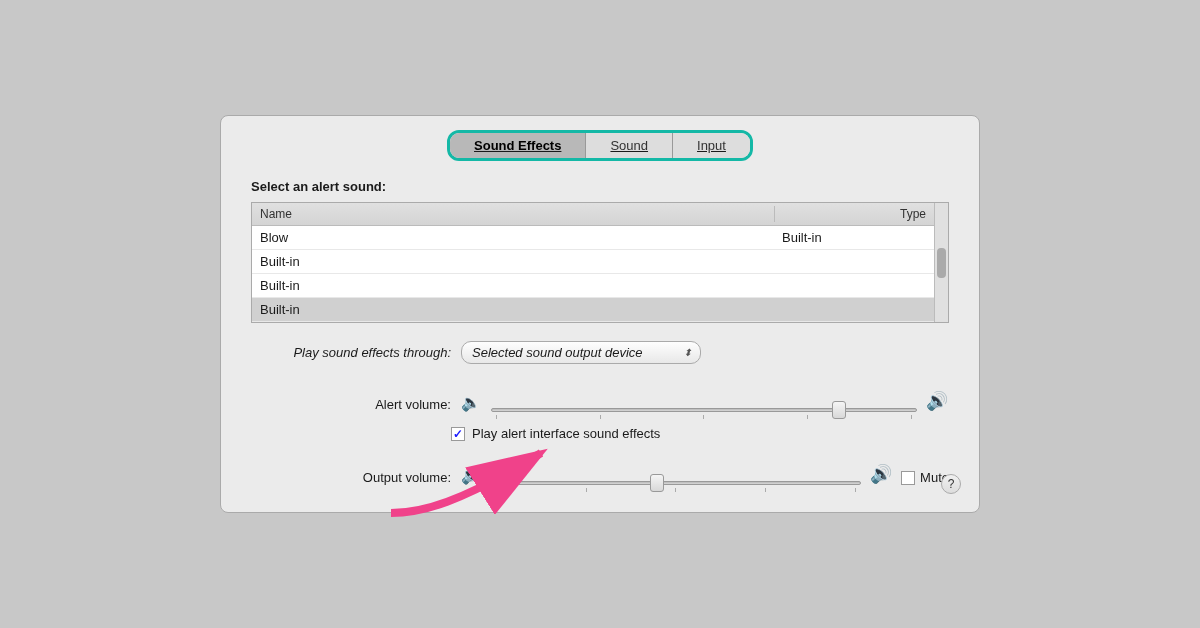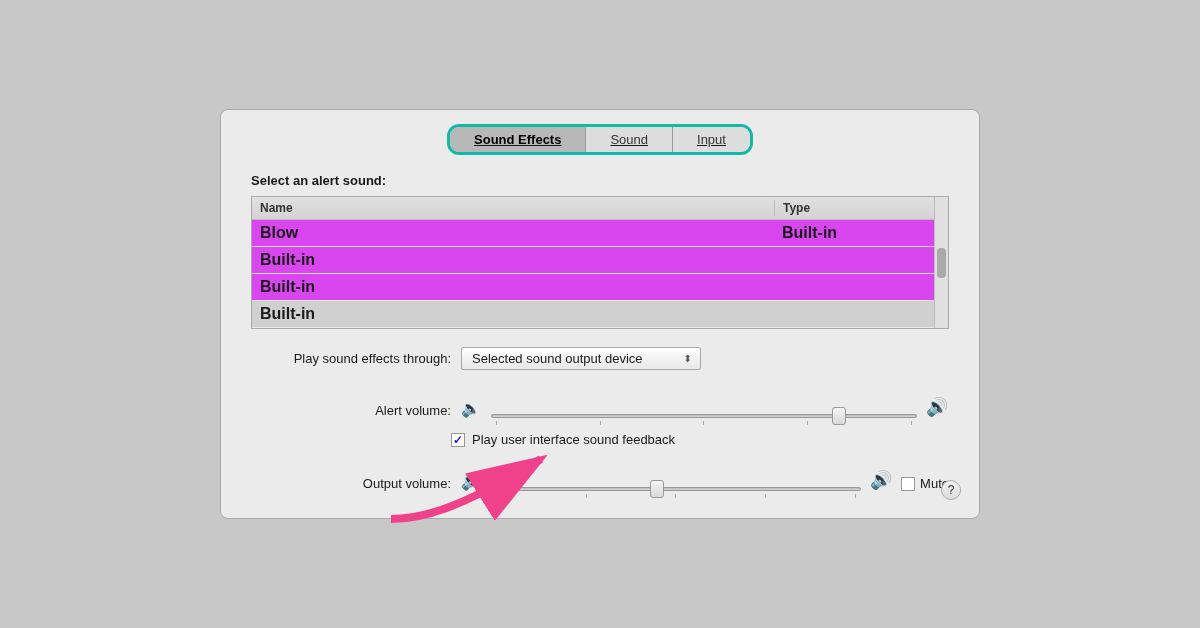--- a/index.html
+++ b/index.html
@@ -66,24 +66,23 @@
 
     .section-label {
       font-weight: bold;
       font-size: 13px;
       margin-bottom: 8px;
     }
 
     
     .sound-list {
       border: 1px solid #aaa;
-      background: #d946ef;
+      background: #ffffff;
       margin-bottom: 18px;
       position: relative;
-      font-weight: bold;
     }
 
     .list-header {
       display: flex;
       background: linear-gradient(to bottom, #e0e0e0, #d4d4d4);
       border-bottom: 1px solid #bbb;
       padding: 3px 0;
     }
 
     .list-header-cell {
@@ -92,38 +91,39 @@
       padding: 1px 8px;
     }
 
     .list-header-cell.name-col {
       flex: 1;
     }
 
     .list-header-cell.type-col {
       width: 160px;
       border-left: 1px solid #bbb;
+      text-align: right;
     }
 
     .list-row {
       display: flex;
       padding: 3px 0;
       border-bottom: 1px solid #e8e8e8;
     }
 
     .list-row.selected {
       background: #d0d0d0;
     }
 
     .list-row:last-child {
       border-bottom: none;
     }
 
     .list-cell {
-      font-size: 16px;
+      font-size: 13px;
       padding: 1px 8px;
     }
 
     .list-cell.name-col {
       flex: 1;
     }
 
     .list-cell.type-col {
       width: 160px;
     }
@@ -147,36 +147,37 @@
       background: #aaa;
       border-radius: 4px;
       transform: translateY(-50%);
     }
 
     
     .control-row {
       display: flex;
       align-items: center;
       margin-bottom: 26px;
+      font-style: italic;
     }
 
     .control-label {
       text-align: right;
       min-width: 200px;
       margin-right: 10px;
       font-size: 13px;
     }
 
     
     .dropdown {
       display: flex;
       align-items: center;
       background: linear-gradient(to bottom, #fefefe, #e8e8e8);
       border: 1px solid #aaa;
-      border-radius: 2px;
+      border-radius: 10px;
       padding: 3px 8px 3px 10px;
       min-width: 240px;
       cursor: pointer;
       font-size: 13px;
     }
 
     .dropdown-text {
       flex: 1;
     }
 
@@ -409,21 +410,21 @@
         </div>
       </div>
       <span class="volume-high-icon">🔊</span>
     </div>
 
     <div class="checkbox-section">
       <div class="checkbox-row">
         <div class="checkbox checked">
           <span class="checkmark">✓</span>
         </div>
-        <span>Play user interface sound feedback</span>
+        <span>Play alert interface sound effects</span>
       </div>
     </div>
 
     <div style="position:relative;">
 
       <svg class="pink-arrow" viewBox="0 0 220 90" xmlns="http://www.w3.org/2000/svg" style="position:absolute; left:100px; top:-30px; width:240px; height:90px; pointer-events:none; z-index:10;">
         <defs>
           <marker id="arrowhead" markerWidth="10" markerHeight="7" refX="9" refY="3.5" orient="auto">
             <polygon points="0 0, 10 3.5, 0 7" fill="#f0428a"></polygon>
           </marker>

